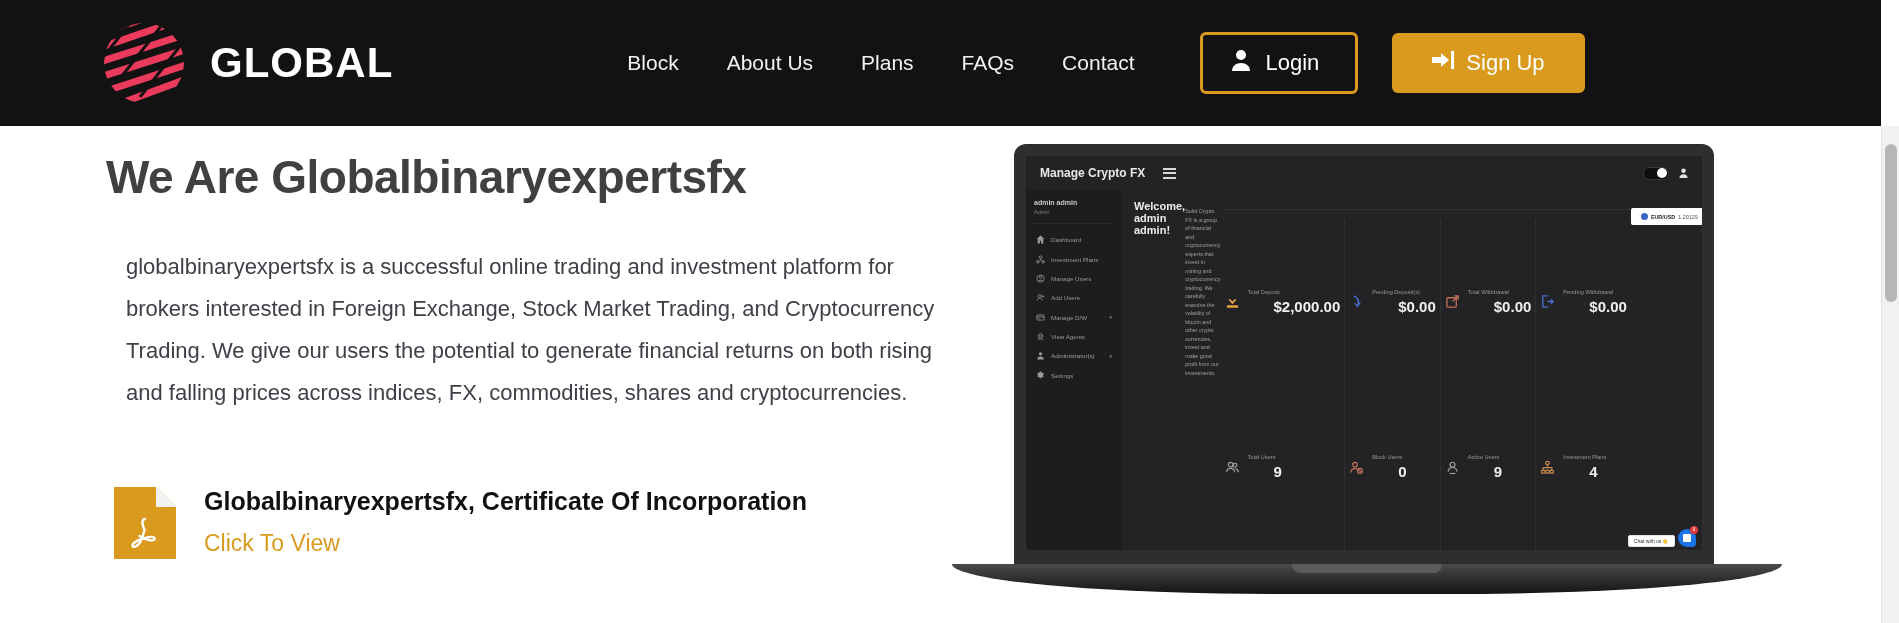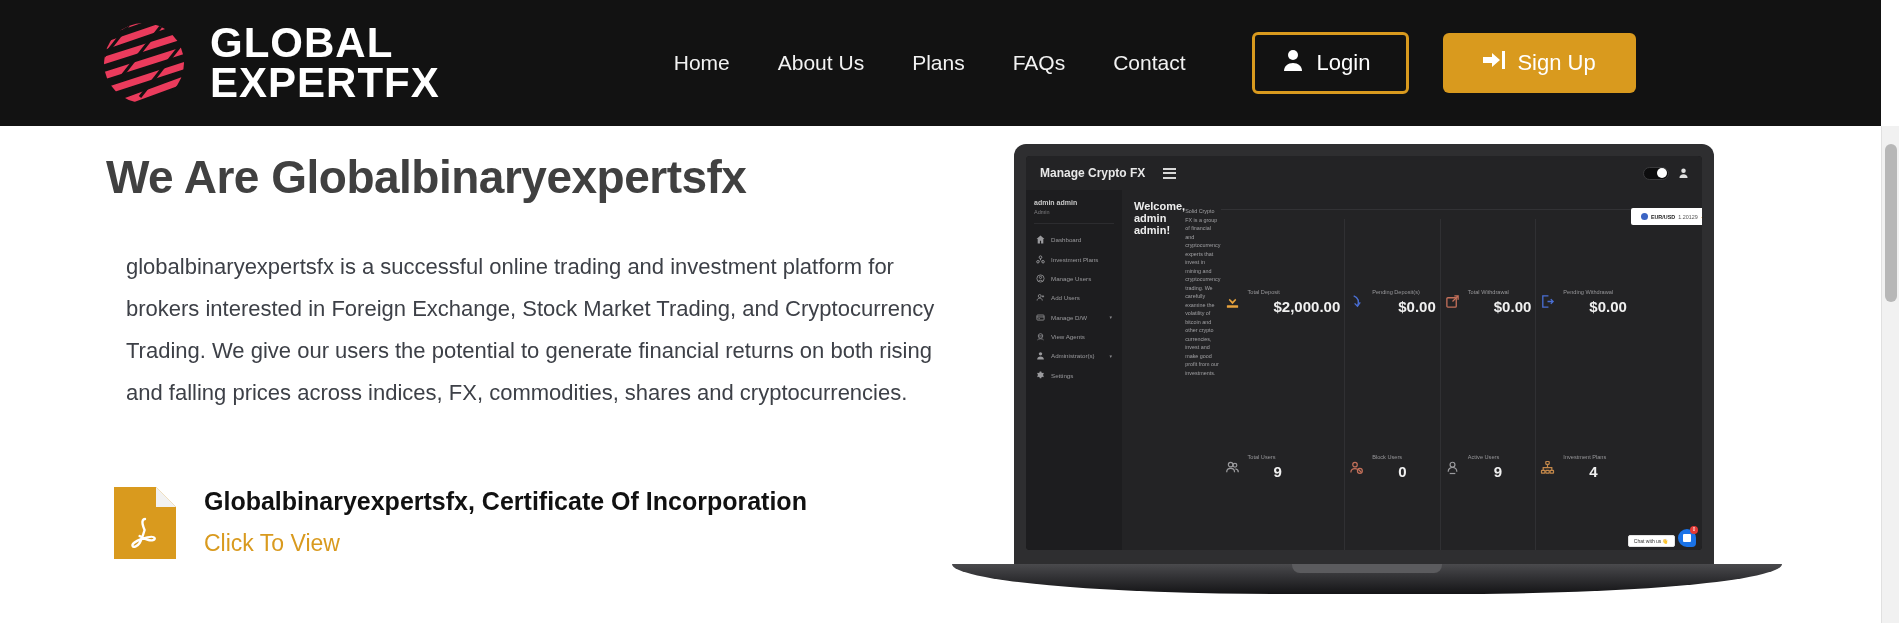--- a/index.html
+++ b/index.html
@@ -193,26 +193,25 @@
           <g clip-path="url(#cc)" stroke="#121212" stroke-width="3">
             <line x1="38" y1="-6" x2="-6" y2="50"></line>
             <line x1="62" y1="6" x2="18" y2="62"></line>
             <line x1="84" y1="22" x2="40" y2="78"></line>
             <line x1="96" y1="46" x2="56" y2="96"></line>
           </g>
         </svg>
       </div>
       <div class="logo-text">
         <span class="l1">GLOBAL</span>
-        <span class="l2">EXPERTFX</span>
       </div>
     </div>
 
     <nav class="nav">
-      <a href="#">Home</a>
+      <a href="#">Block</a>
       <a href="#">About Us</a>
       <a href="#">Plans</a>
       <a href="#">FAQs</a>
       <a href="#">Contact</a>
     </nav>
 
     <button class="btn-login">
       <span>
         <svg width="20" height="22" viewBox="0 0 20 22" fill="#ffffff" aria-hidden="true">
           <circle cx="10" cy="6" r="5"></circle>

